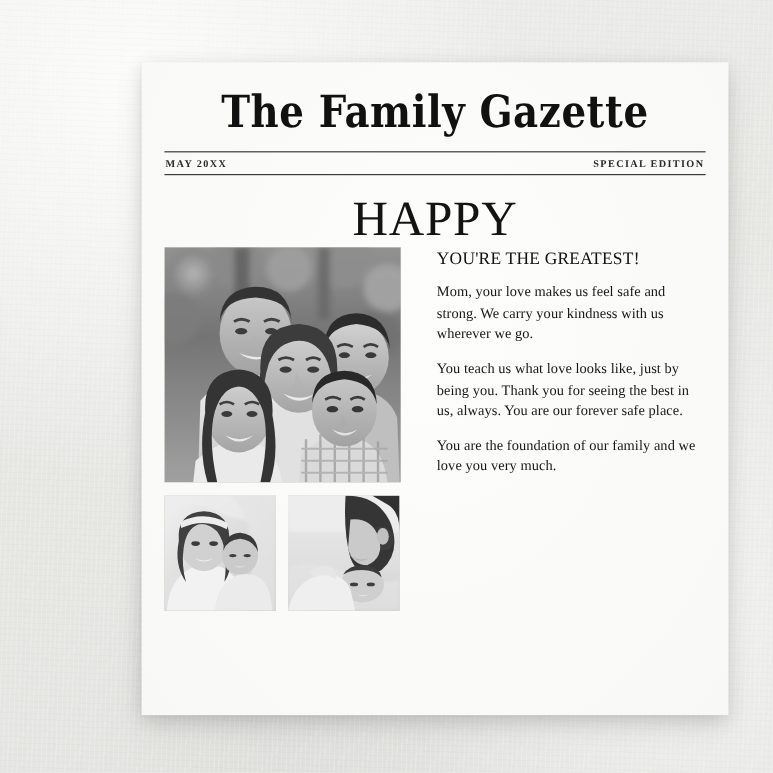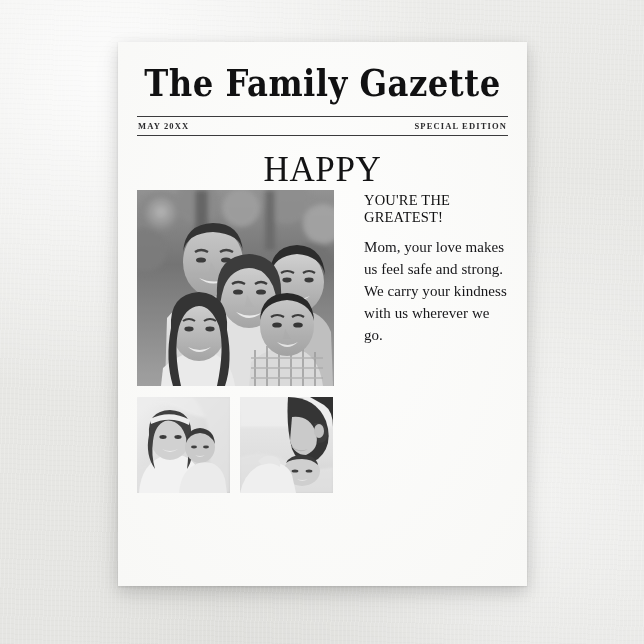--- a/index.html
+++ b/index.html
@@ -32,22 +32,22 @@
     opacity: 0.5;
     background-image:
       repeating-linear-gradient(92deg, rgba(255,255,255,0.35) 0px, rgba(255,255,255,0.35) 1px, rgba(0,0,0,0) 1px, rgba(0,0,0,0) 4px),
       repeating-linear-gradient(2deg, rgba(0,0,0,0.022) 0px, rgba(0,0,0,0.022) 1px, rgba(0,0,0,0) 1px, rgba(0,0,0,0) 5px);
   }
 
   
   #card {
     position: absolute;
     left: 118px;
-    top: 42px;
-    width: 409px;
+    top: 52px;
+    width: 489px;
     height: 544px;
     background: #fbfbfa;
     box-shadow:
       0 1px 2px rgba(0,0,0,0.10),
       0 5px 14px rgba(0,0,0,0.13),
       0 10px 26px rgba(0,0,0,0.07);
     overflow: hidden;
   }
   #card-inner {
     position: absolute;
@@ -91,21 +91,21 @@
     letter-spacing: 1.15px;
     color: #2a2a2c;
     text-transform: uppercase;
   }
 
   
   .headline {
     text-align: center;
     font-family: "Liberation Serif", serif;
     font-weight: 400;
-    font-size: 35px;
+    font-size: 41px;
     line-height: 1.12;
     letter-spacing: 0.6px;
     color: #131314;
     margin-top: 14px;
     padding: 0 2px;
   }
   .headline .l1 { display: block; }
   .headline .l2 { display: block; }
 
   
@@ -148,21 +148,21 @@
     font-family: "Liberation Serif", serif;
     font-size: 14.5px;
     line-height: 1.22;
     color: #111112;
     letter-spacing: 0.2px;
     margin: 0 0 9px 0;
     font-weight: 400;
   }
   .para {
     font-family: "Liberation Serif", serif;
-    font-size: 15px;
+    font-size: 12px;
     line-height: 1.47;
     color: #17171a;
     margin: 0 0 11px 0;
     letter-spacing: 0.05px;
   }
   .para:last-child { margin-bottom: 0; }
 </style>
 </head>
 <body>
 
@@ -397,17 +397,19 @@
               </g>
             </svg>
           </div>
 
         </div>
       </div>
 
       <div class="text-col">
         <div class="kicker">YOU'RE THE GREATEST!</div>
         <p class="para">Mom, your love makes us feel safe and strong. We carry your kindness with us wherever we go.</p>
+        <p class="para">You teach us what love looks like, just by being you. Thank you for seeing the best in us, always. You are our forever safe place.</p>
+        <p class="para">You are the foundation of our family and we love you very much.</p>
       </div>
 
     </div>
   </div>
 </div>
 
 </body></html>

